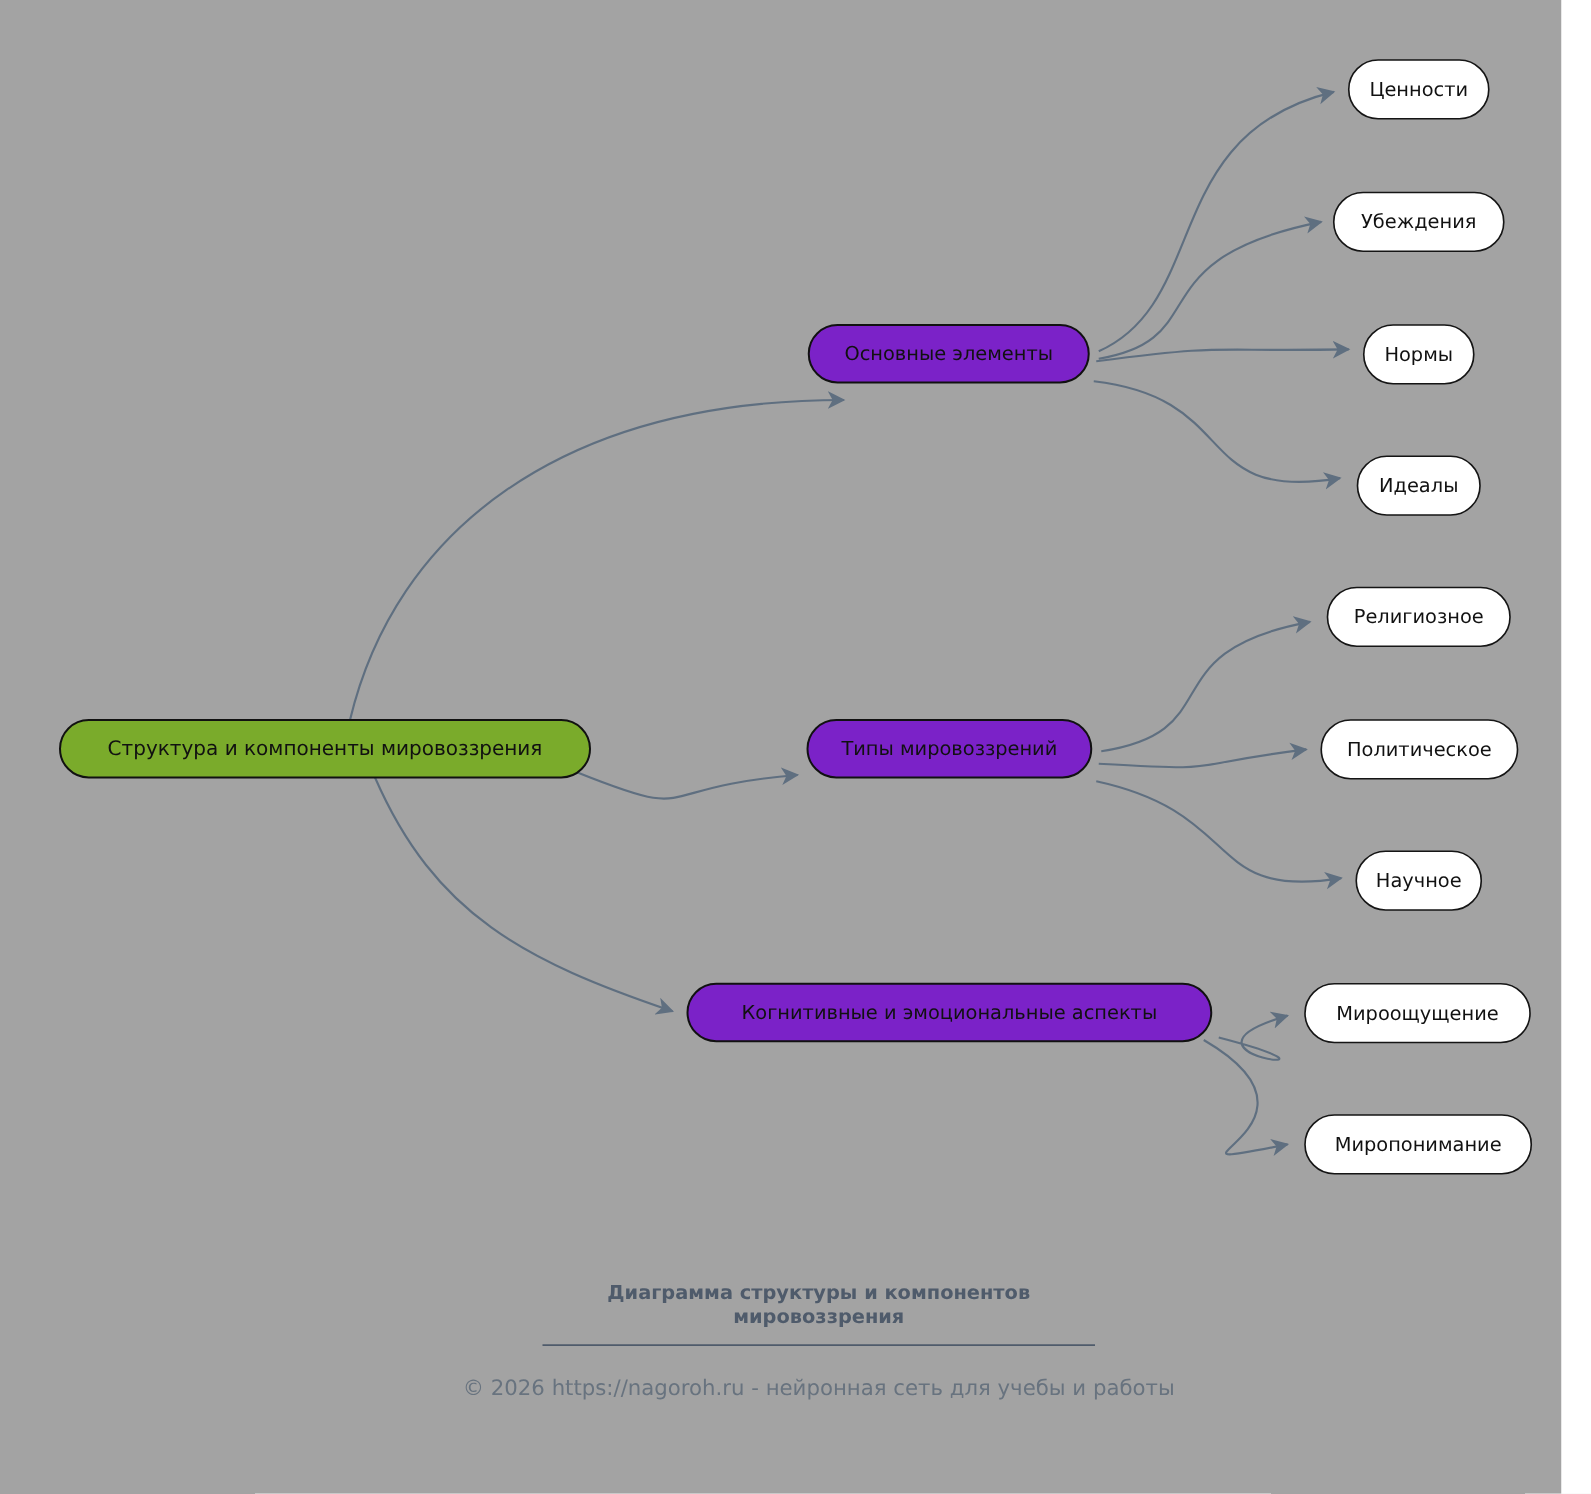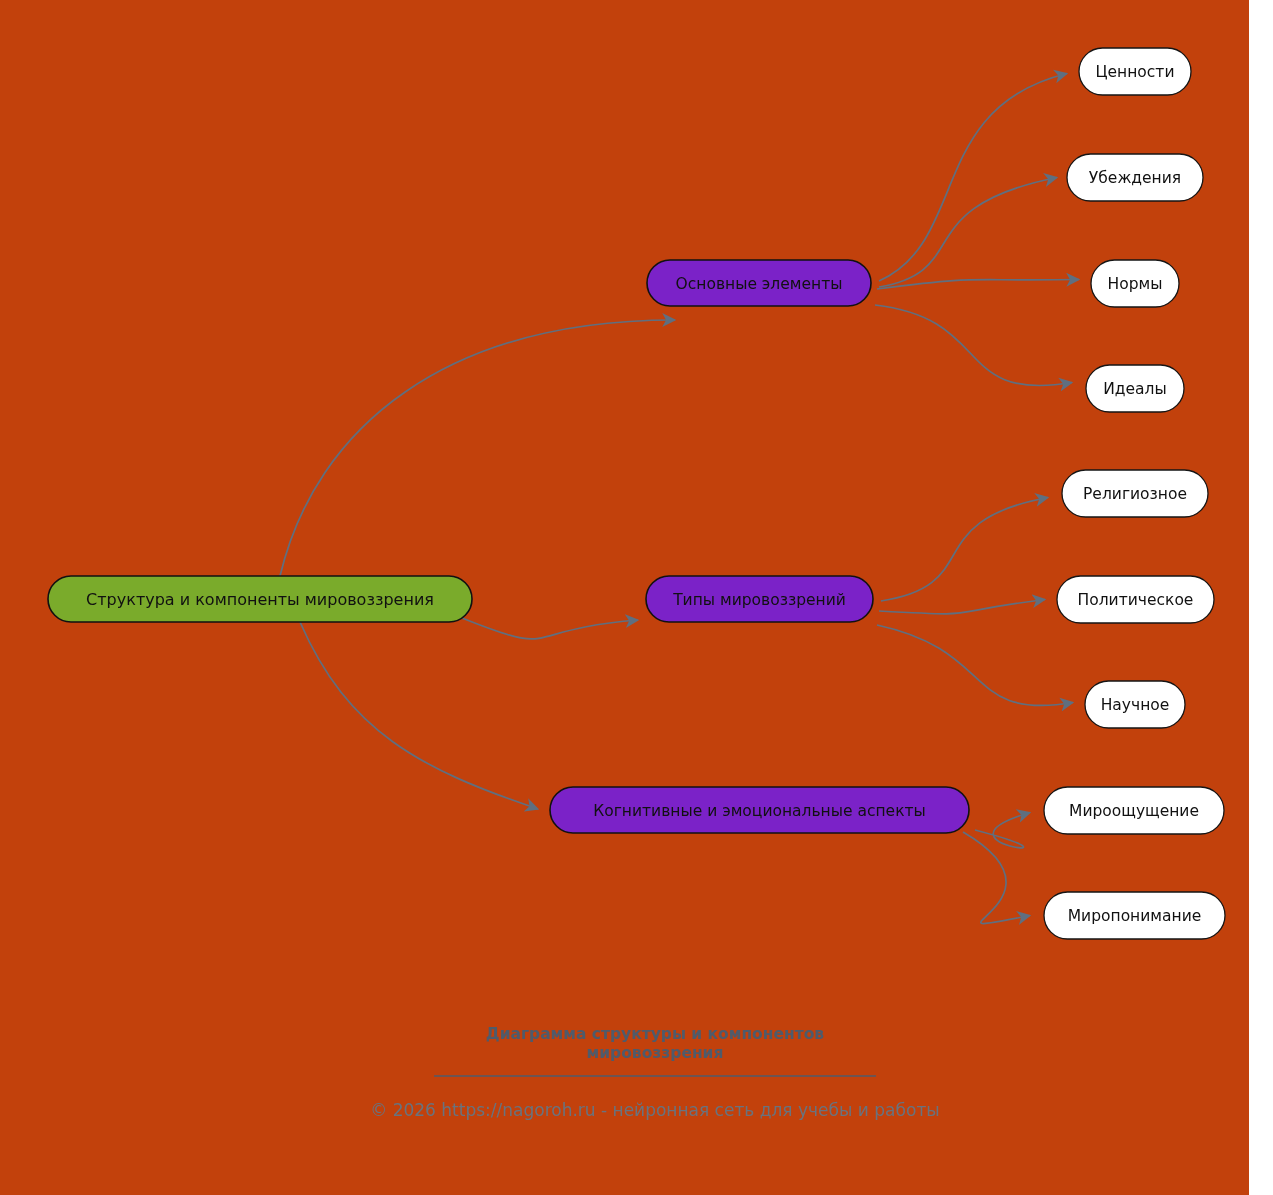--- a/index.html
+++ b/index.html
@@ -4,21 +4,21 @@
 <style>
   html, body {
     margin: 0;
     padding: 0;
     background: #ffffff;
   }
   #page {
     position: relative;
     width: 1249px;
     height: 1195px;
-    background: #c2410c;
+    background: #a3a3a3;
     overflow: hidden;
     font-family: "DejaVu Sans", "Liberation Sans", sans-serif;
   }
   #diagram-svg {
     position: absolute;
     left: 0;
     top: 0;
     width: 1273px;
     height: 1195px;
   }

